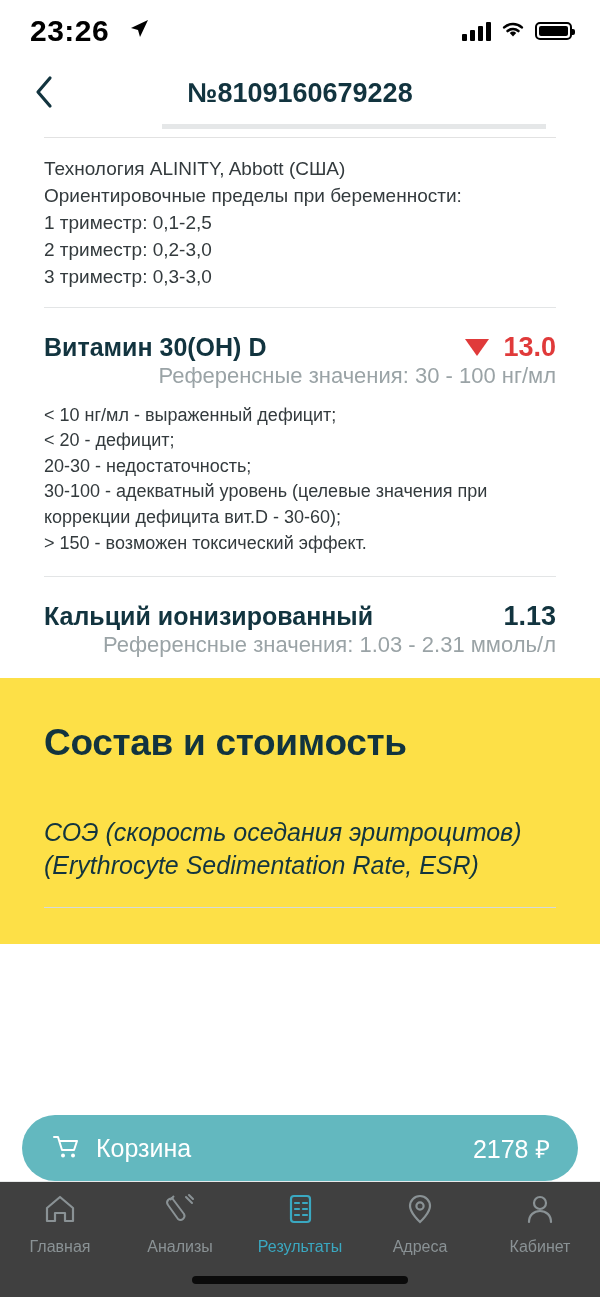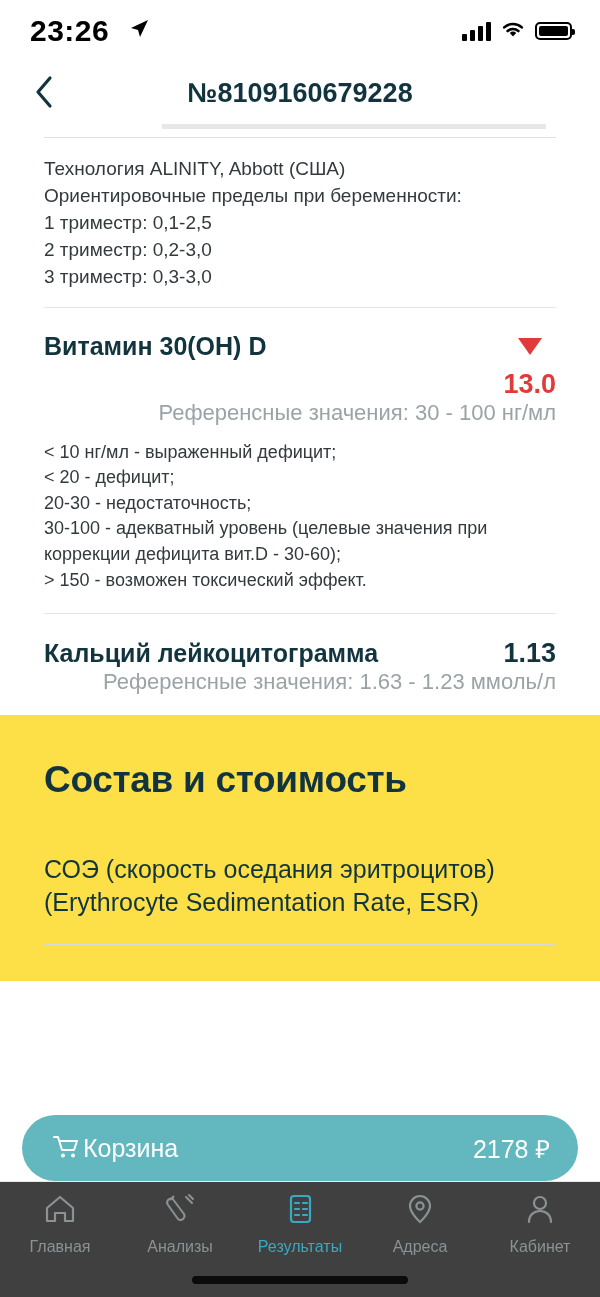--- a/index.html
+++ b/index.html
@@ -142,21 +142,20 @@
   }
   .result-name {
     font-size: 25px;
     font-weight: bold;
     color: #12343f;
   }
   .result-value-wrap {
     display: flex;
     align-items: center;
     gap: 14px;
-    flex-direction: column;
   }
   .tri-down {
     width: 0; height: 0;
     border-left: 12px solid transparent;
     border-right: 12px solid transparent;
     border-top: 17px solid #e03a3a;
   }
   .result-value {
     font-size: 27px;
     font-weight: bold;
@@ -186,20 +185,21 @@
     font-weight: bold;
     color: #12343f;
     letter-spacing: -0.3px;
   }
   .comp-list { margin-top: 52px; }
   .comp-item {
     font-size: 25px;
     line-height: 1.3;
     color: #12343f;
     padding-bottom: 26px;
+    font-style: italic;
   }
   .comp-sep {
     height: 1px;
     background: #d6dada;
     margin-bottom: 26px;
   }
 
   
   .cart-wrap {
     position: absolute;
@@ -215,21 +215,21 @@
     align-items: center;
     justify-content: space-between;
     padding: 0 28px 0 30px;
     color: #fff;
     cursor: pointer;
     border: none;
     width: 100%;
   }
   .cart-left {
     display: flex;
-    gap: 3px;
+    gap: 16px;
   }
   .cart-label { font-size: 25px; color: #fff; }
   .cart-total { font-size: 25px; color: #fff; font-weight: 500; }
 
   
   .tabbar {
     position: absolute;
     left: 0; right: 0; bottom: 0;
     height: 116px;
     background: #404040;
@@ -334,26 +334,26 @@
 20-30 - недостаточность;
 30-100 - адекватный уровень (целевые значения при
 коррекции дефицита вит.D - 30-60);
 &gt; 150 - возможен токсический эффект.</div>
       </div>
 
       <div class="divider"></div>
 
       <div class="result-block">
         <div class="result-head">
-          <div class="result-name">Кальций лейкоцитограмма</div>
+          <div class="result-name">Кальций ионизированный</div>
           <div class="result-value-wrap">
             <span class="result-value">1.13</span>
           </div>
         </div>
-        <div class="result-ref">Референсные значения: 1.63 - 1.23 ммоль/л</div>
+        <div class="result-ref">Референсные значения: 1.03 - 2.31 ммоль/л</div>
       </div>
 
       <div class="composition">
         <h2>Состав и стоимость</h2>
         <div class="comp-list">
           <div class="comp-item">СОЭ (скорость оседания эритроцитов) (Erythrocyte Sedimentation Rate, ESR)</div>
           <div class="comp-sep"></div>
         </div>
       </div>
 

